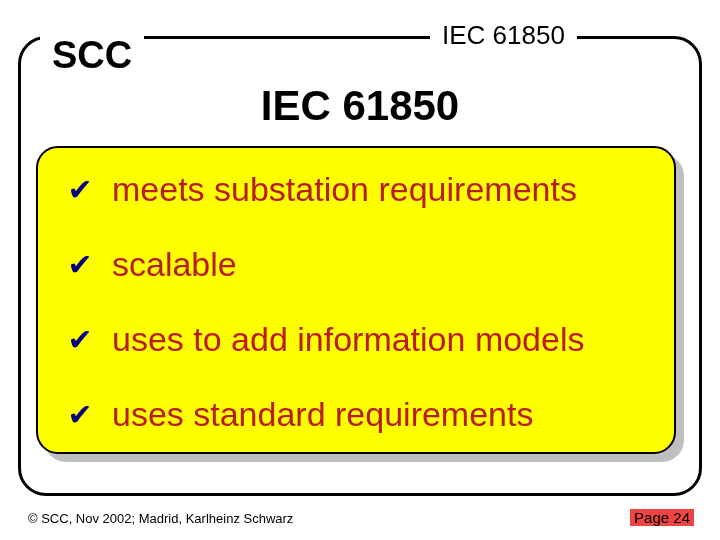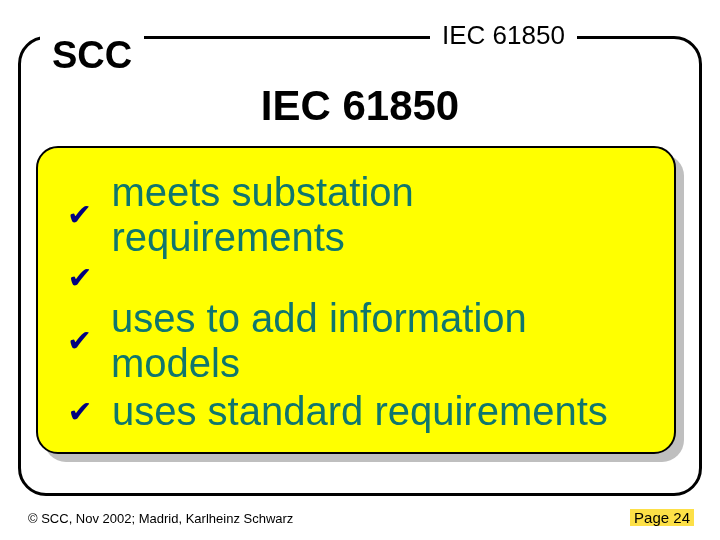--- a/index.html
+++ b/index.html
@@ -79,39 +79,39 @@
     gap: 18px;
   }
   .check {
     font-size: 30px;
     color: #000080;
     line-height: 1;
     width: 28px;
     text-align: center;
   }
   .item-text {
-    font-size: 40px;
-    color: #0f766e;
+    font-size: 34px;
+    color: #b91c1c;
   }
   .footer-left {
     position: absolute;
     left: 24px;
     bottom: 14px;
     font-size: 13px;
     color: #000;
     background: #fff;
     padding: 0 4px;
   }
   .footer-right {
     position: absolute;
     right: 26px;
     bottom: 14px;
     font-size: 15px;
     color: #000;
-    background: #fde047;
+    background: #ef4444;
     padding: 0 4px;
   }
 </style>
 </head>
 <body>
 
 <div class="frame"></div>
 
 <div class="logo">SCC</div>
 
@@ -121,20 +121,21 @@
 
 <div class="box-shadow"></div>
 
 <div class="box">
   <div class="item">
     <span class="check">✔</span>
     <span class="item-text">meets substation requirements</span>
   </div>
   <div class="item">
     <span class="check">✔</span>
+    <span class="item-text">scalable</span>
   </div>
   <div class="item">
     <span class="check">✔</span>
     <span class="item-text">uses to add information models</span>
   </div>
   <div class="item">
     <span class="check">✔</span>
     <span class="item-text">uses standard requirements</span>
   </div>
 </div>

